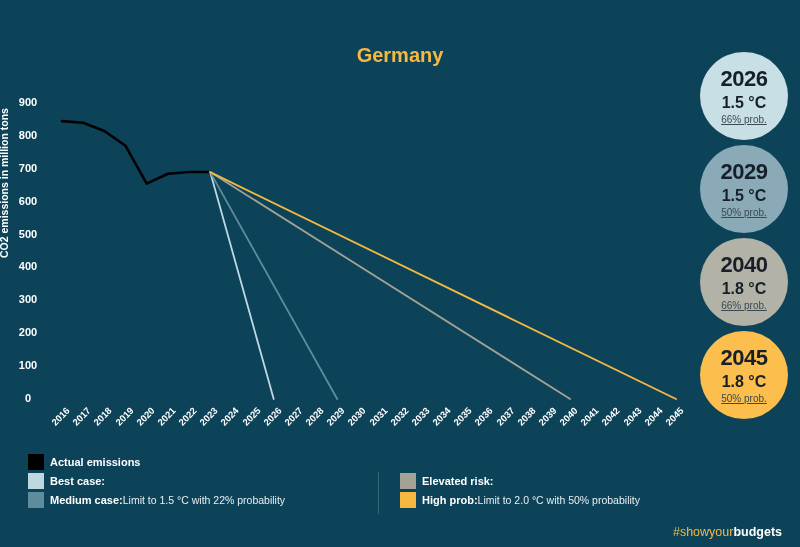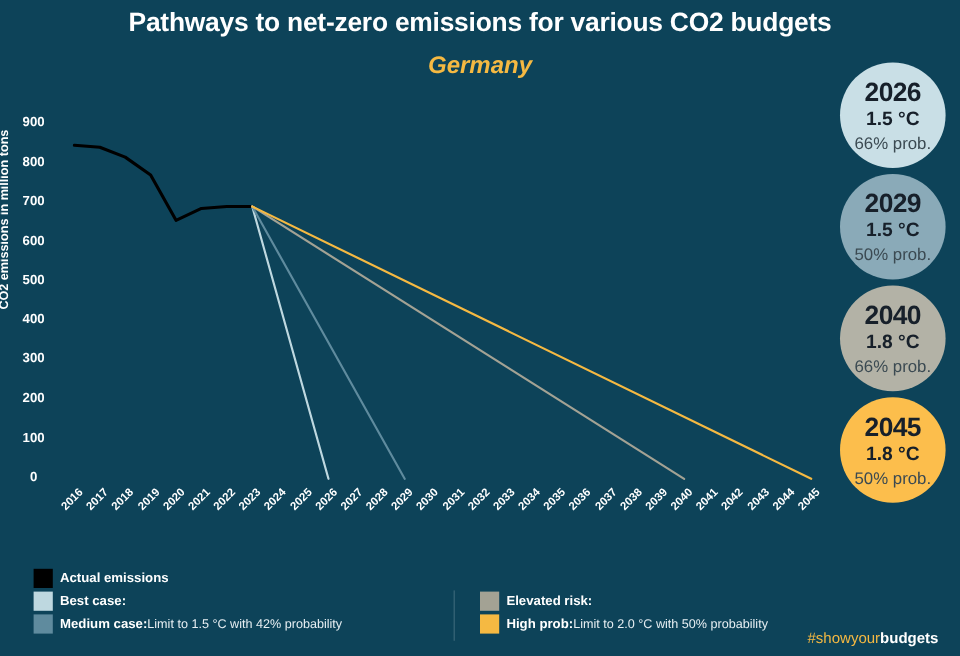--- a/index.html
+++ b/index.html
@@ -26,21 +26,20 @@
     letter-spacing: -0.2px;
     color: #ffffff;
   }
   .subtitle {
     position: absolute;
     left: 0; top: 44px; width: 800px;
     text-align: center;
     font-size: 20px;
     font-weight: bold;
     color: #f5b942;
-    font-style: italic;
   }
 
   
   #plot {
     position: absolute;
     left: 0; top: 88px;
     width: 700px; height: 330px;
   }
   #plotsvg { display: block; }
 
@@ -81,26 +80,26 @@
     width: 88px; height: 88px;
     border-radius: 50%;
     display: flex;
     flex-direction: column;
     align-items: center;
     justify-content: center;
     color: #17202a;
   }
   .badge .byear { font-size: 22px; font-weight: bold; line-height: 1.05; letter-spacing: -0.5px; }
   .badge .btemp { font-size: 16px; font-weight: bold; margin-top: 3px; text-align: right; }
-  .badge .bprob { font-size: 14px; margin-top: 2px; color: #3b4a52; }
+  .badge .bprob { font-size: 10px; margin-top: 2px; color: #3b4a52; text-decoration: underline; }
 
   
   #legend {
     position: absolute;
-    left: 28px; top: 472px;
+    left: 28px; top: 452px;
     width: 744px; height: 62px;
   }
   .lg-col { position: absolute; top: 0; }
   .lg-row { display: flex; align-items: center; height: 19px; }
   .sw {
     width: 16px; height: 16px;
     margin-right: 6px;
     flex: 0 0 auto;
   }
   .lg-strong { font-size: 11px; font-weight: bold; color: #ffffff; white-space: nowrap; }
@@ -120,21 +119,20 @@
     margin-top: 26px;
   }
   #hashtag .o { color: #f5b942; font-weight: normal; }
   #hashtag .w { color: #ffffff; font-weight: bold; }
 </style>
 </head>
 <body>
 
 <div id="stage">
 
-  <div class="title">Pathways to net-zero emissions for various CO2 budgets</div>
   <div class="subtitle">Germany</div>
 
   <div id="plot">
     <div class="ylabel">CO2 emissions in million tons</div>
     <div id="yticks">
         <div class="ytick" style="left: 8px; top: 304px;">0</div>
         <div class="ytick" style="left: 8px; top: 271.111px;">100</div>
         <div class="ytick" style="left: 8px; top: 238.222px;">200</div>
         <div class="ytick" style="left: 8px; top: 205.333px;">300</div>
         <div class="ytick" style="left: 8px; top: 172.444px;">400</div>
@@ -216,21 +214,21 @@
           <span class="lg-strong">Actual emissions</span>
           <span class="lg-rest"></span>
         </div>
         <div class="lg-row">
           <span class="sw" style="background: rgb(190, 216, 224);"></span>
           <span class="lg-strong">Best case:</span>
         </div>
         <div class="lg-row">
           <span class="sw" style="background: rgb(95, 139, 158);"></span>
           <span class="lg-strong">Medium case:</span>
-          <span class="lg-rest"> Limit to 1.5 °C with 42% probability</span>
+          <span class="lg-rest"> Limit to 1.5 °C with 22% probability</span>
         </div>
       </div>
     <div class="lg-col" id="lg-right" style="left:372px;top:19px;">
         <div class="lg-row">
           <span class="sw" style="background: rgb(163, 162, 148);"></span>
           <span class="lg-strong">Elevated risk:</span>
         </div>
         <div class="lg-row">
           <span class="sw" style="background: rgb(245, 185, 66);"></span>
           <span class="lg-strong">High prob:</span>

